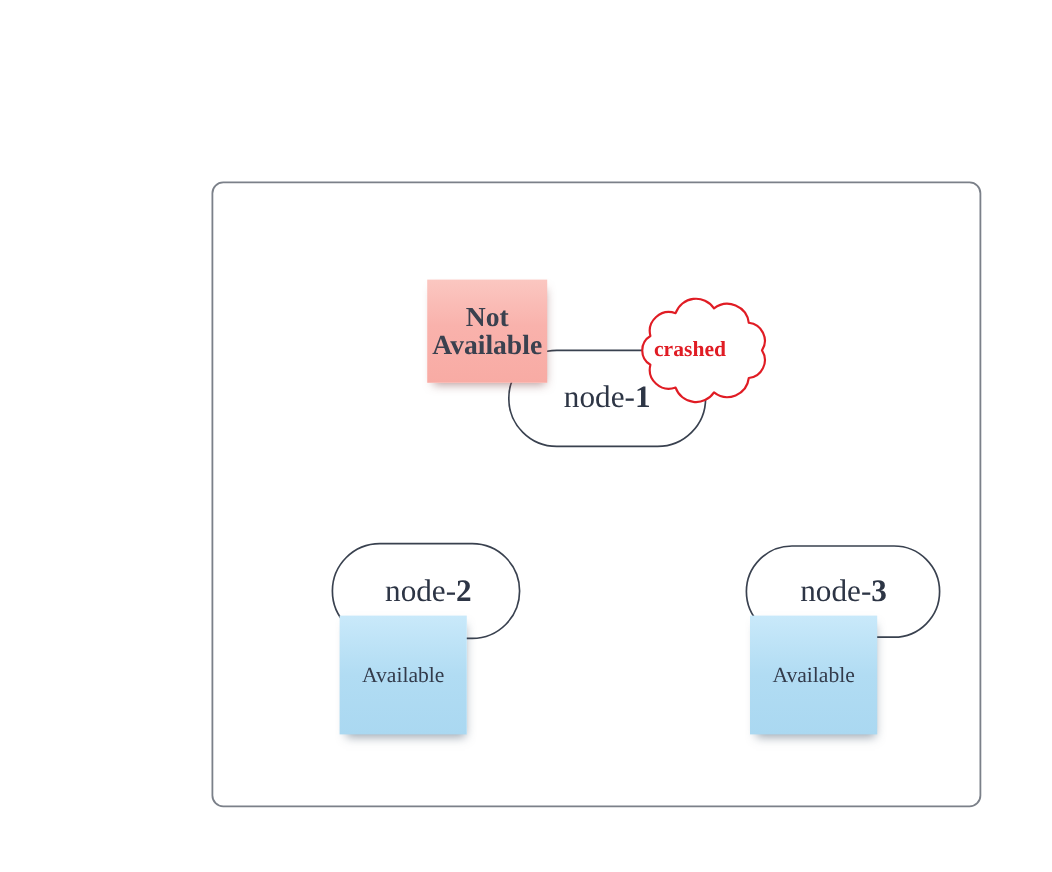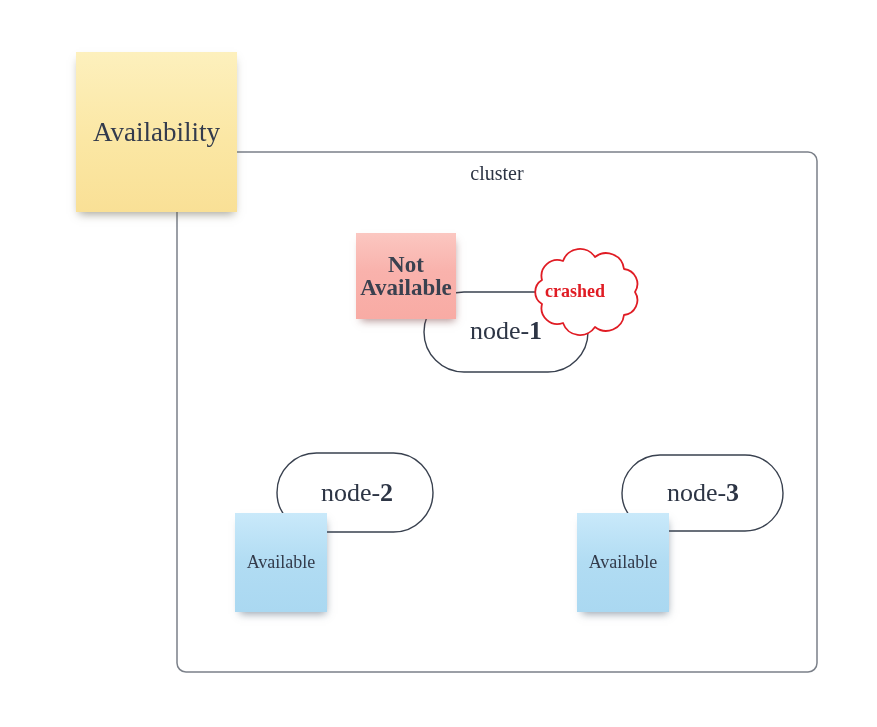--- a/index.html
+++ b/index.html
@@ -24,24 +24,24 @@
     box-shadow:0 5px 9px -3px rgba(90,85,60,.55);
     color:#333b4d;font-size:27px;
   }
   .note-pink{
     left:356px;top:233px;width:100px;height:86px;
     background:linear-gradient(180deg,#fbc7c1 0%,#f9b2ac 45%,#f8aba4 100%);
     box-shadow:2px 5px 8px -3px rgba(120,60,60,.55);
     color:#3a414f;font-size:23px;font-weight:bold;line-height:23px;font-family:Liberation Serif, serif;
   }
   .note-blue{
-    top:513px;width:92px;height:99px;
+    top:513px;width:106px;height:99px;
     background:linear-gradient(180deg,#c9e9fa 0%,#b1dcf3 50%,#aad8f1 100%);
     box-shadow:2px 5px 8px -3px rgba(70,90,110,.55);
-    color:#333b4b;font-size:18px;
+    color:#333b4b;font-size:18px;margin-left:48px;
   }
   .note-blue.first{left:235px;}
   .note-blue.second{left:577px;}
 
   
   .shape-label{
     display:flex;align-items:center;justify-content:center;
     z-index:2;color:#2d3545;white-space:nowrap;
   }
   .cluster-label{left:437px;top:161px;width:120px;height:24px;font-size:20px;}
@@ -79,38 +79,36 @@
              A 18 18 0 0 1 595 327
              A 18 18 0 0 1 563 323
              A 16 16 0 0 1 542 304
              A 14 14 0 0 1 542 280
              A 16 16 0 0 1 563 261
              A 18 18 0 0 1 595 257
              A 18 18 0 0 1 624 269
              A 15 15 0 0 1 635 292 Z" fill="#ffffff" stroke="#e01c24" stroke-width="1.8" stroke-linejoin="round"></path>
   </svg>
 
-  <div class="abs shape-label cluster-label">cluster</div>
 
   <div class="abs shape-label node-label node1-label">
     <span>node-</span>
       <b>1</b>
   </div>
   <div class="abs shape-label node-label node2-label">
     <span>node-</span>
       <b>2</b>
   </div>
   <div class="abs shape-label node-label node3-label">
     <span>node-</span>
       <b>3</b>
   </div>
 
   <div class="abs shape-label cloud-label">crashed</div>
 
-  <div class="abs note note-yellow">Availability</div>
 
   <div class="abs note note-pink">Not Available</div>
 
   <div class="abs note note-blue first">Available</div>
 
   <div class="abs note note-blue second">Available</div>
 
 
 </div>
 

